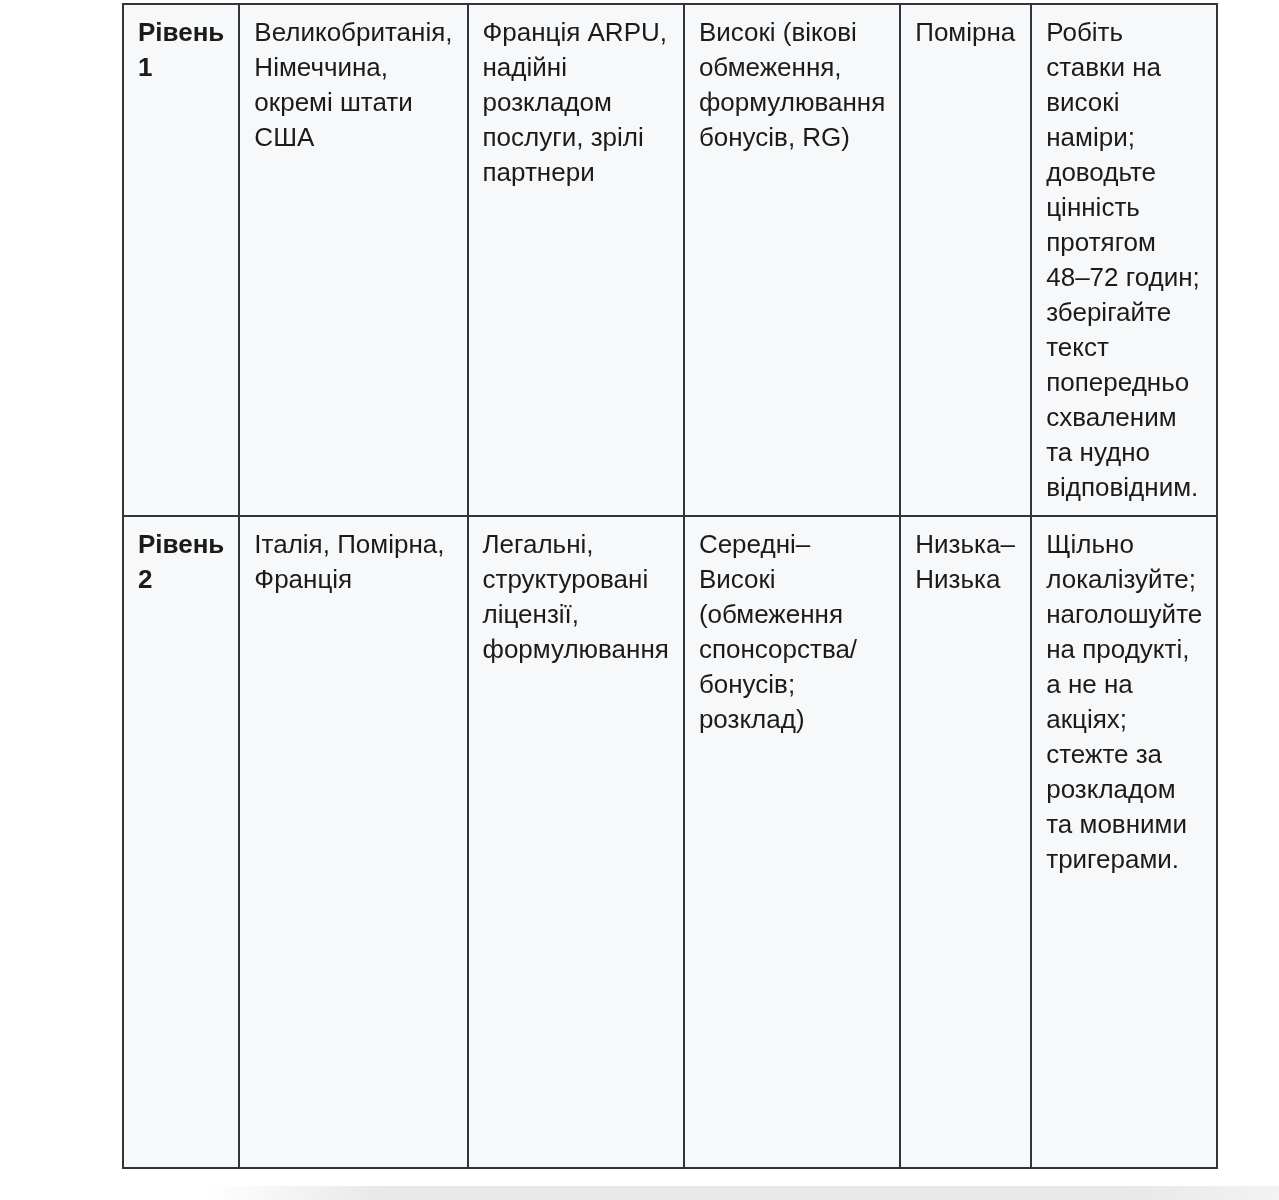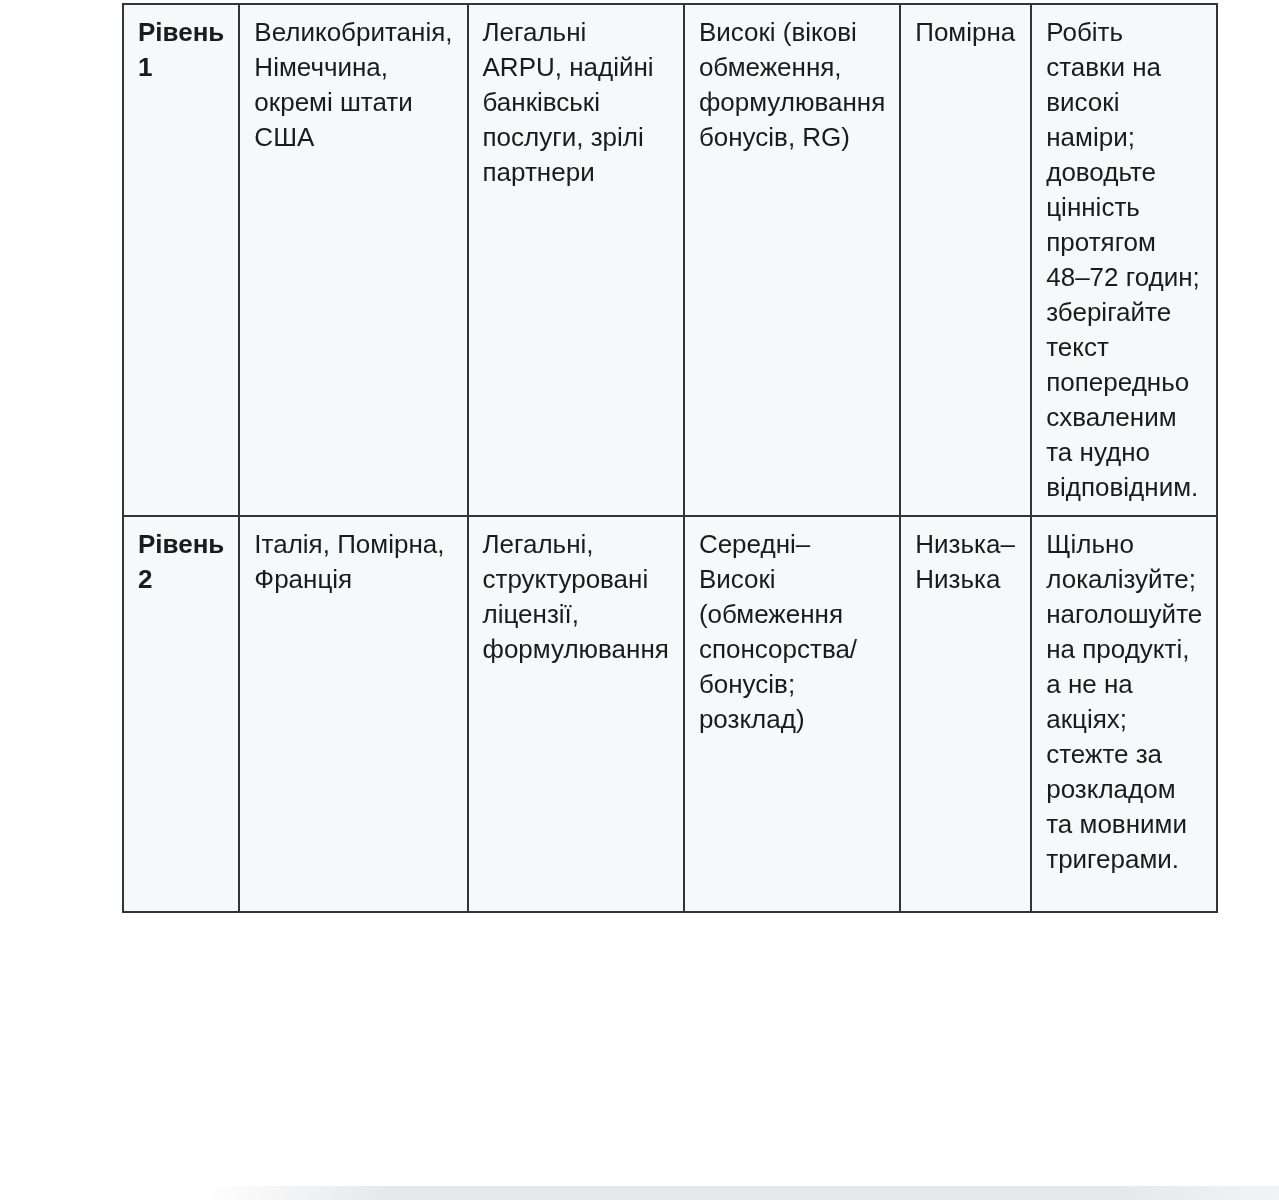--- a/index.html
+++ b/index.html
@@ -31,21 +31,21 @@
     background: var(--cell-background);
     vertical-align: top;
     padding: 10px 14px;
     font-size: 26px;
     line-height: 35px;
     color: var(--text-color);
     overflow-wrap: break-word;
     word-wrap: break-word;
   }
   tr.row-tier-1 { height: 500px; }
-  tr.row-tier-2 { height: 396px; margin-left: 44px; }
+  tr.row-tier-2 { height: 652px; margin-left: 44px; }
   td.tier-cell { font-weight: 700; }
   .bold-inline { font-weight: 400; }
   .bottom-shade {
     position: absolute;
     left: 0;
     top: 1186px;
     width: 1279px;
     height: 14px;
     background: linear-gradient(90deg,
       #ffffff 0%,
@@ -71,21 +71,21 @@
     </colgroup>
     <tbody>
       <tr class="row-tier-1">
         <td class="tier-cell">
           <span>Рівень 1</span>
         </td>
         <td>
           <span>Великобританія, Німеччина, окремі штати США</span>
         </td>
         <td>
-          <span>Легальні </span><span class="bold-inline">ARPU</span><span>, надійні банківські послуги, зрілі партнери</span>
+          <span>Франція </span><span class="bold-inline">ARPU</span><span>, надійні розкладом послуги, зрілі партнери</span>
         </td>
         <td>
           <span>Високі (вікові обмеження, формулювання бонусів, RG)</span>
         </td>
         <td>
           <span>Помірна</span>
         </td>
         <td>
           <span>Робіть ставки на високі наміри; доводьте цінність протягом 48–72 годин; зберігайте текст попередньо схваленим та нудно відповідним.</span>
         </td>

